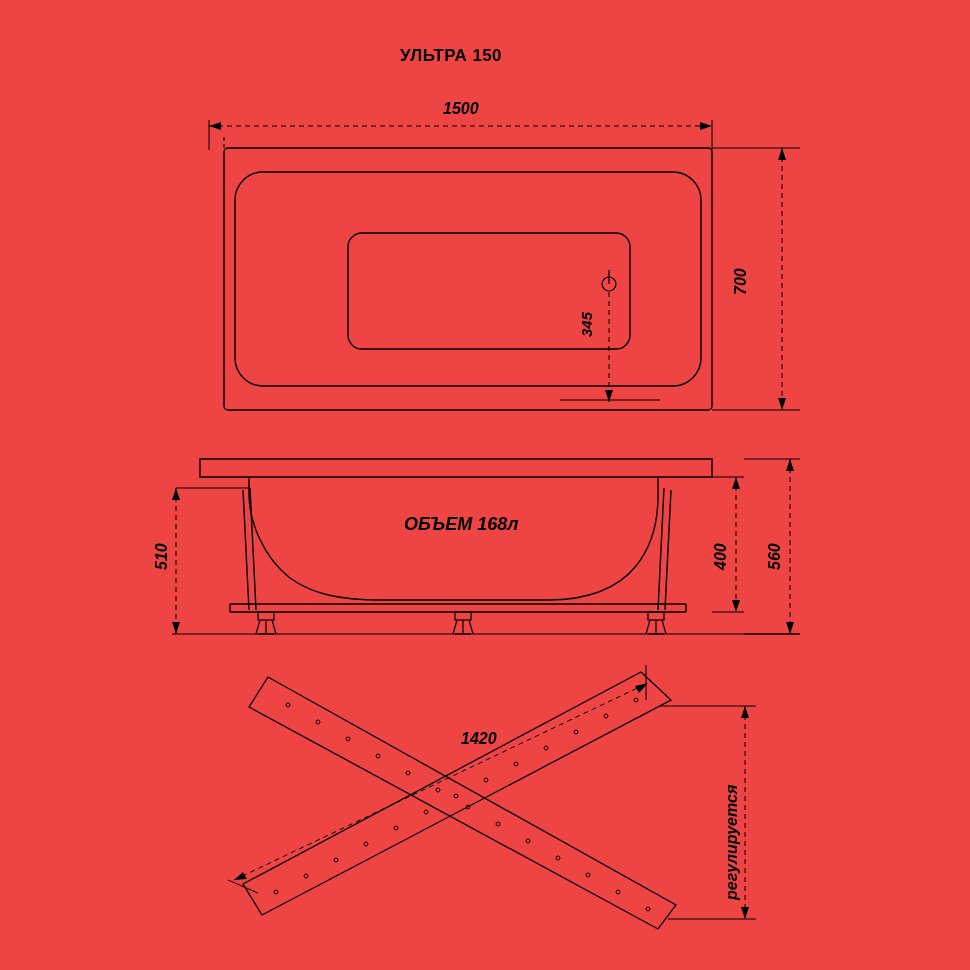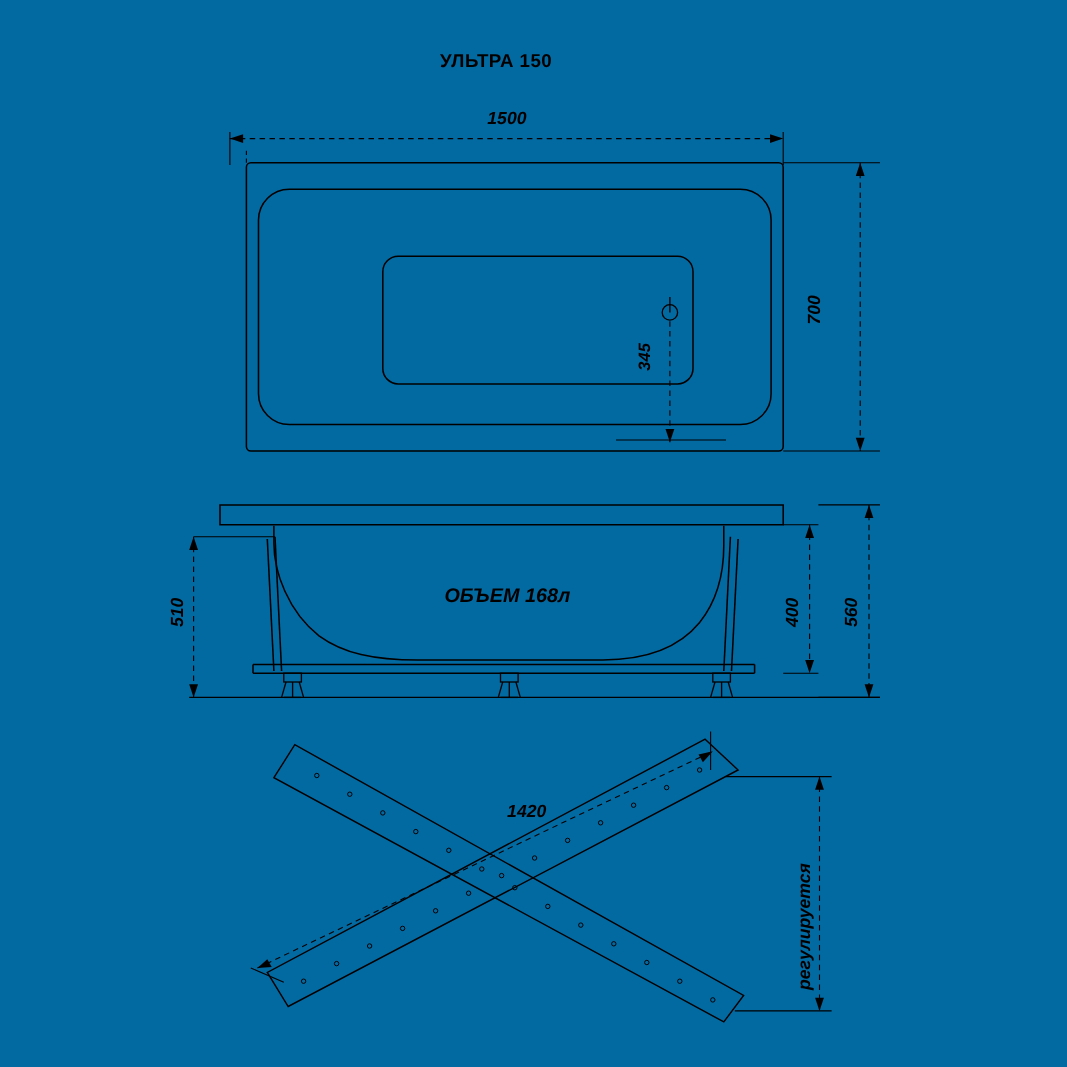--- a/index.html
+++ b/index.html
@@ -4,21 +4,21 @@
 <style>
   html, body {
     margin: 0;
     padding: 0;
     background: #ffffff;
   }
   #page {
     position: relative;
     width: 970px;
     height: 970px;
-    background: #0369a1;
+    background: #ef4444;
     font-family: "Liberation Sans", sans-serif;
     overflow: hidden;
   }
   #drawing {
     position: absolute;
     left: 0;
     top: 0;
     width: 970px;
     height: 970px;
   }
@@ -230,21 +230,21 @@
   <div class="lbl title" style="left:400px; top:46px;">УЛЬТРА 150</div>
 
   <div class="lbl dim" style="left:443px; top:100px;font-style:italic;">1500</div>
 
   <div class="lbl dim rot90" style="left:732px; top:295px;">700</div>
 
   <div class="lbl dim-sm rot90" style="left:578px; top:337px;">345</div>
 
   <div class="lbl dim rot90" style="left:153px; top:570px;">510</div>
 
-  <div class="lbl vol" style="left:404px; top:531px;">ОБЪЕМ 168л</div>
+  <div class="lbl vol" style="left:404px; top:514px;">ОБЪЕМ 168л</div>
 
   <div class="lbl dim rot90" style="left:712px; top:570px;">400</div>
 
   <div class="lbl dim rot90" style="left:766px; top:570px;">560</div>
 
   <div class="lbl dim" style="left:461px; top:730px;font-style:italic;">1420</div>
 
   <div class="lbl dim rot90" style="left:723px; top:900px;">регулируется</div>
 
 </div>

